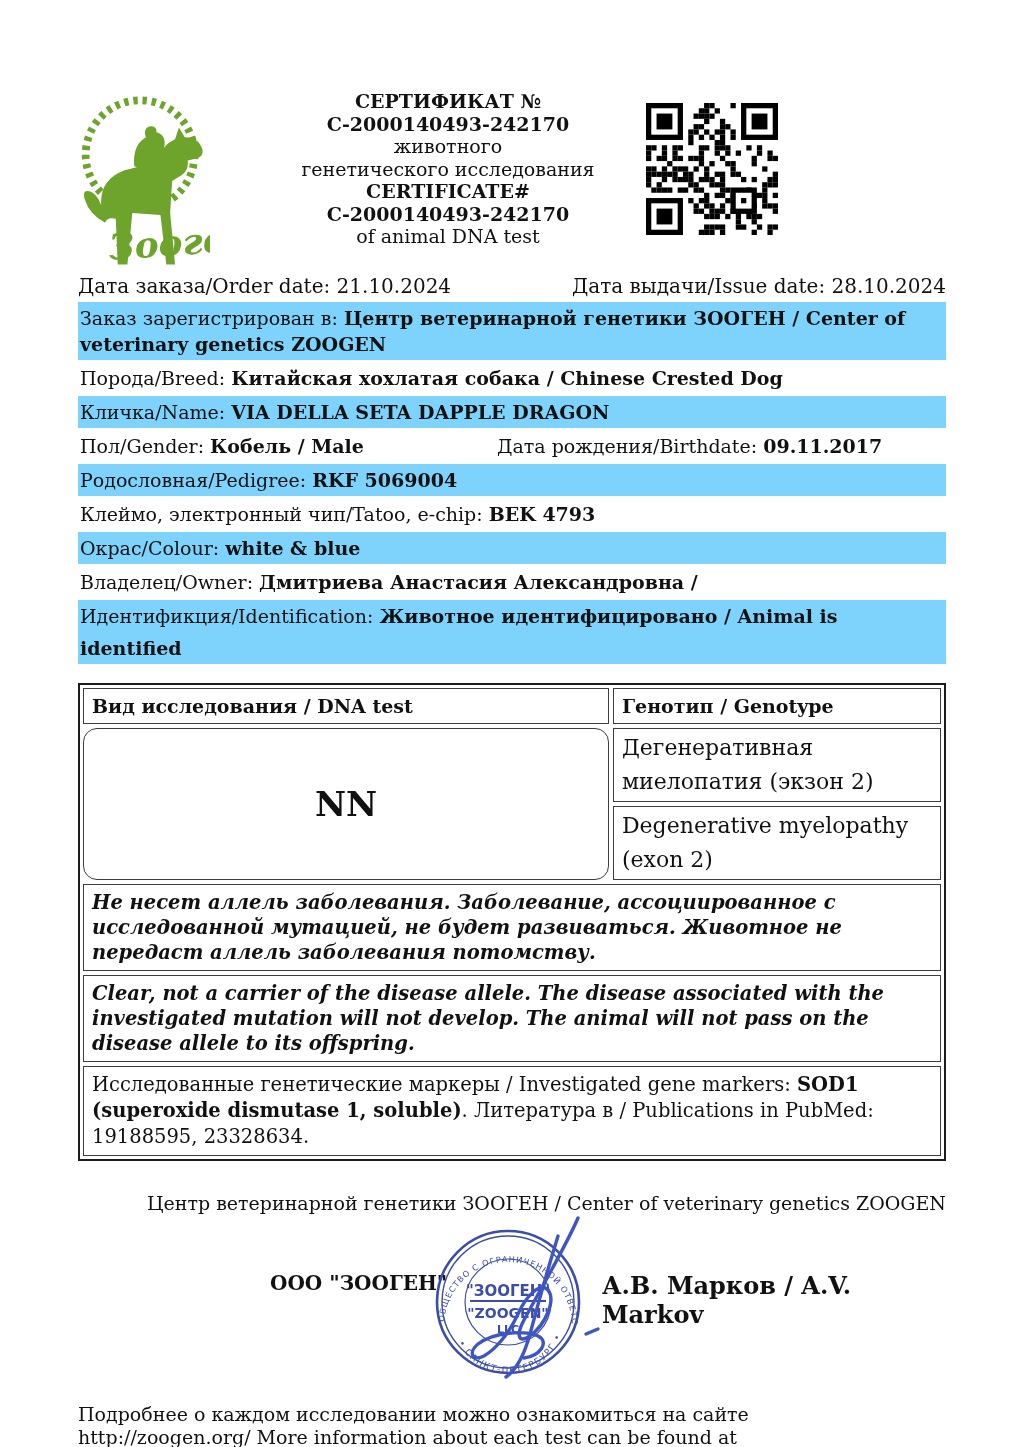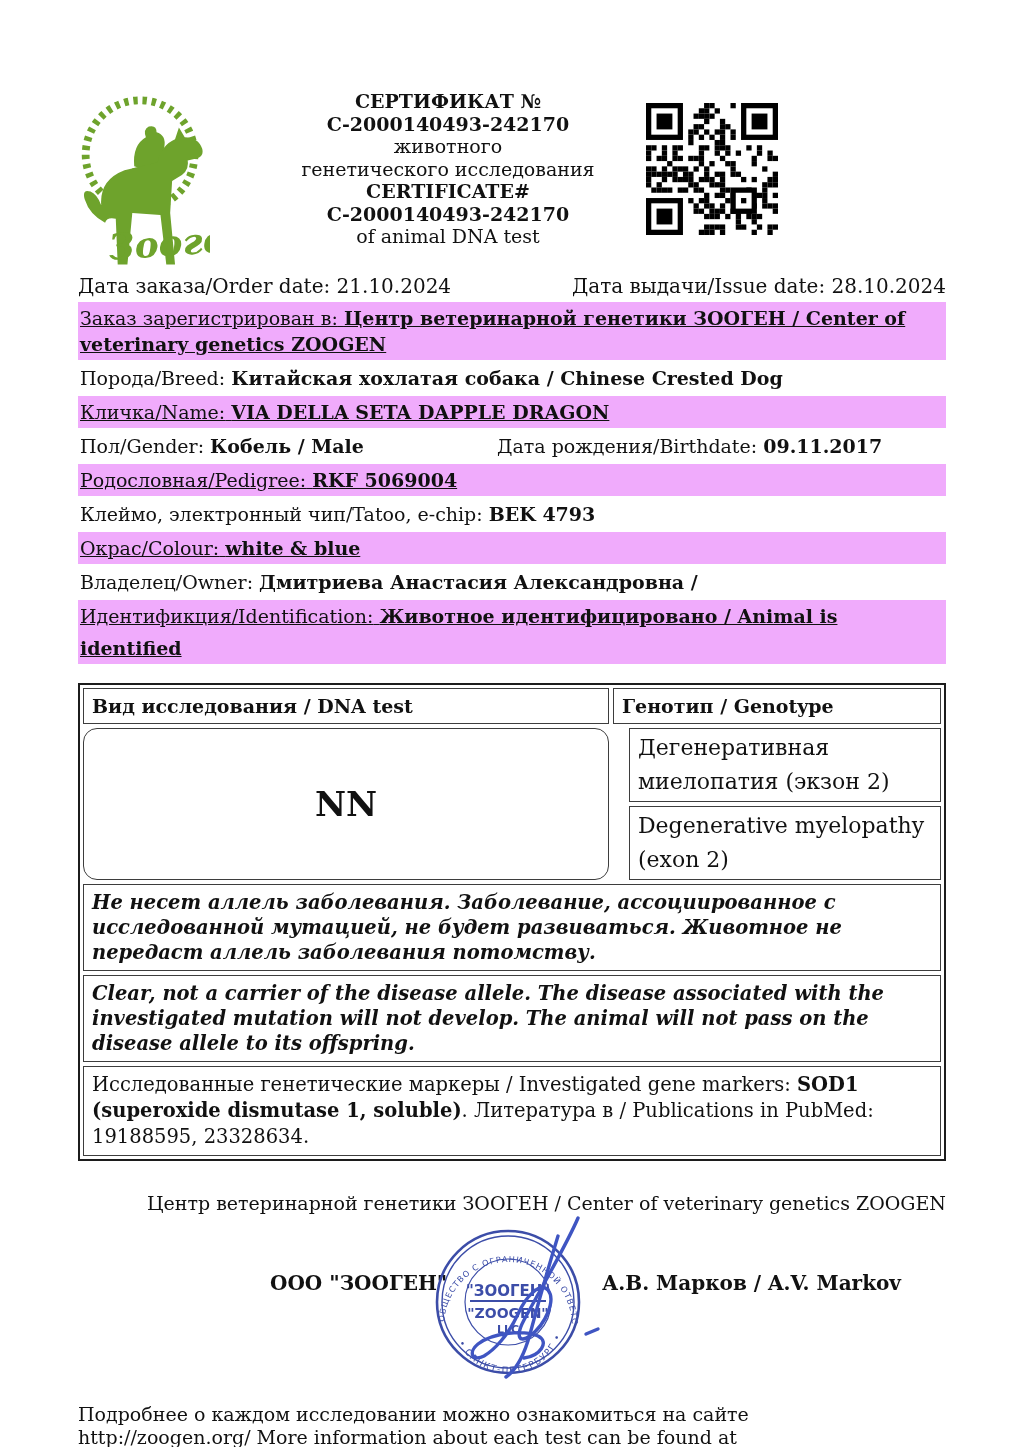--- a/index.html
+++ b/index.html
@@ -14,42 +14,42 @@
   .title-block .b { font-weight:bold; }
   .qr { position:absolute; left:646px; top:103px; width:132px; height:132px; }
 
   
   .content { position:absolute; left:78px; top:270px; width:868px; }
 
   .dates-row { display:flex; justify-content:space-between; font-size:20px; height:25px; align-items:center; margin-top:3px;text-align:right; }
 
   .fields { margin-top:4px; }
   .frow { position:relative; font-size:19px; line-height:32px; min-height:32px; margin-bottom:2px; padding:0 4px 0 2px; }
-  .frow.shaded { background:#f0abfc;text-decoration:underline; }
+  .frow.shaded { background:#7dd3fc; }
   .frow.twolines { line-height:26px; padding-top:3px; padding-bottom:3px; }
   .frow .val { font-weight:bold; }
   .pair2 { position:absolute; left:419px; top:0; }
 
   
   .rtable { margin-top:19px; border:2px solid #1c1c1c; padding:3px; }
   .rgrid { display:grid; grid-template-columns:61.3% 1fr; gap:4px; }
   .cell { border:1px solid #3d3d3d; padding:2px 8px; }
   .cell.hdr { font-weight:bold; font-size:19px; line-height:30px; }
-  .cell.test { font-size:22px; line-height:34px;margin-left:16px; }
+  .cell.test { font-size:22px; line-height:34px; }
   .cell.geno { grid-row:2 / span 2; display:flex; align-items:center; justify-content:center; font-weight:bold; font-size:34px;border-radius:14px; }
   .cell.full { grid-column:1 / span 2; font-size:19.5px; line-height:25px; font-weight:bold; padding:5px 8px;font-style:italic; }
   .cell.markers { grid-column:1 / span 2; font-size:19.5px; line-height:26px; font-weight:normal; padding:5px 8px; }
   .cell.markers .b { font-weight:bold; }
 
   .org-line { margin-top:31px; text-align:right; font-size:19px; }
 
   
   .sig-area { position:relative; margin-top:0; height:180px; }
   .sig-org { position:absolute; left:192px; top:57px; font-size:20px; font-weight:bold; }
-  .sig-person { position:absolute; left:524px; top:57px; font-size:20px; font-weight:bold; }
+  .sig-person { position:absolute; left:524px; top:57px; font-size:24px; font-weight:bold; }
   .stamp-wrap { position:absolute; left:348px; top:0; width:210px; height:180px; }
 
   .footer-note { margin-top:9px; max-width:822px; font-size:19px; line-height:23px; }
 </style>
 </head>
 <body>
 
 <div class="page">
 
   <div class="header">

